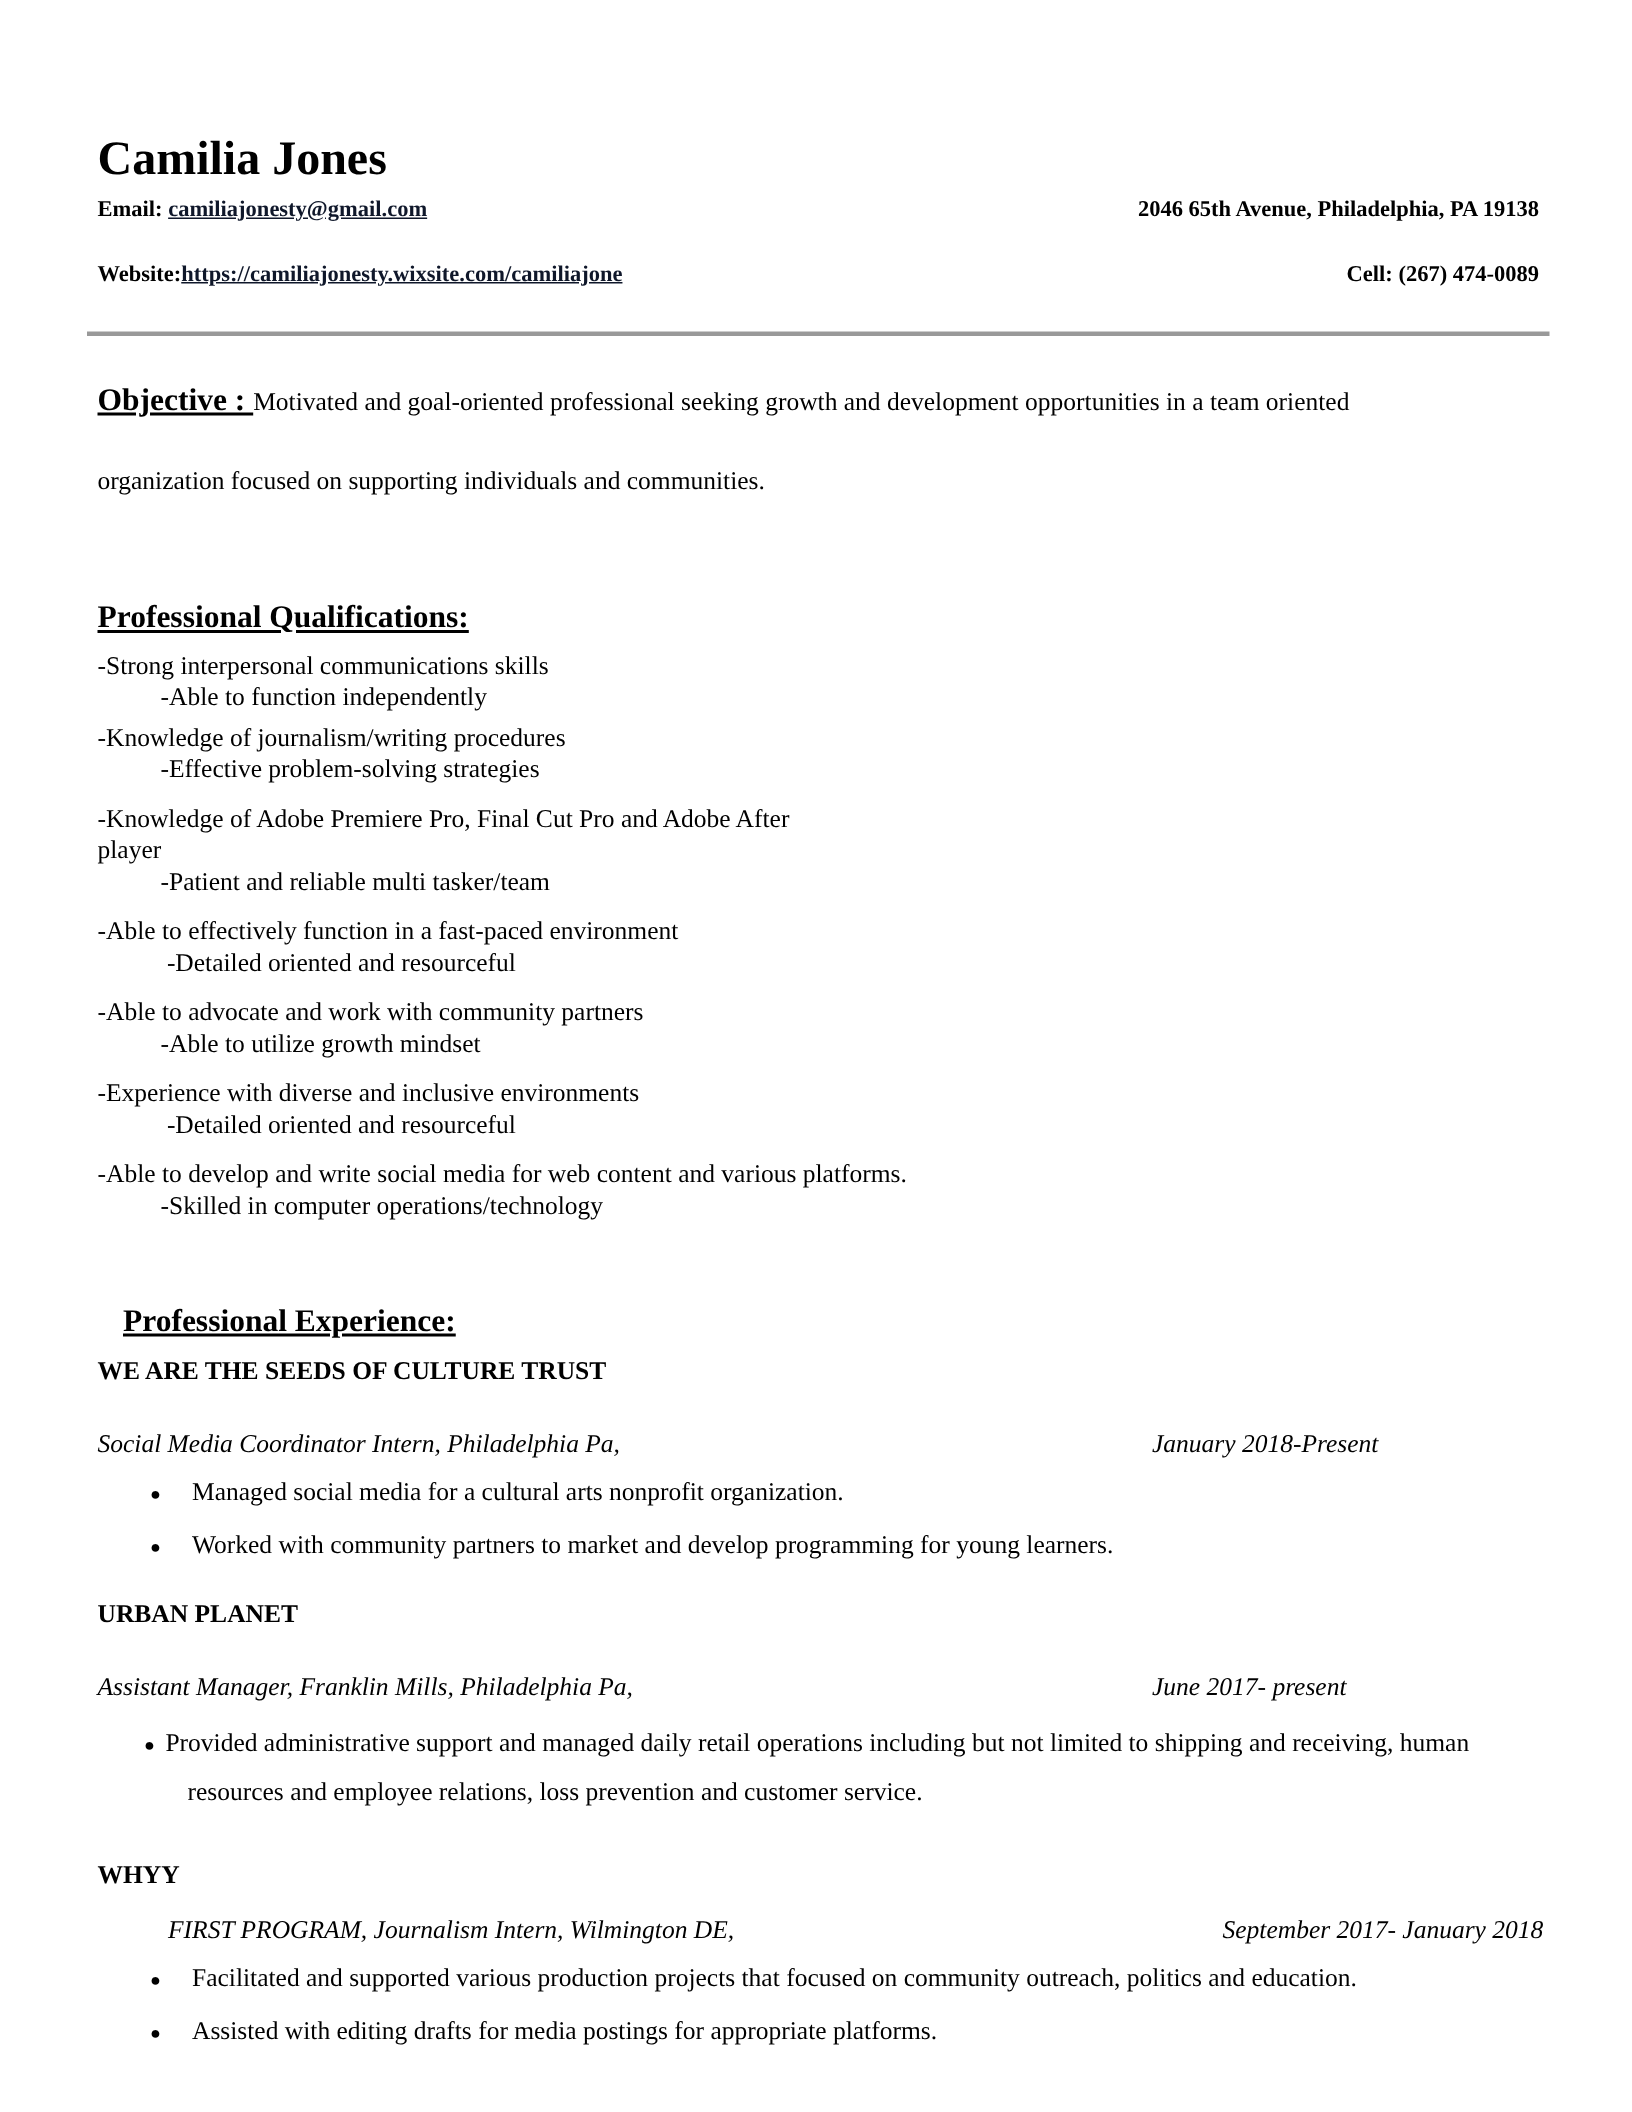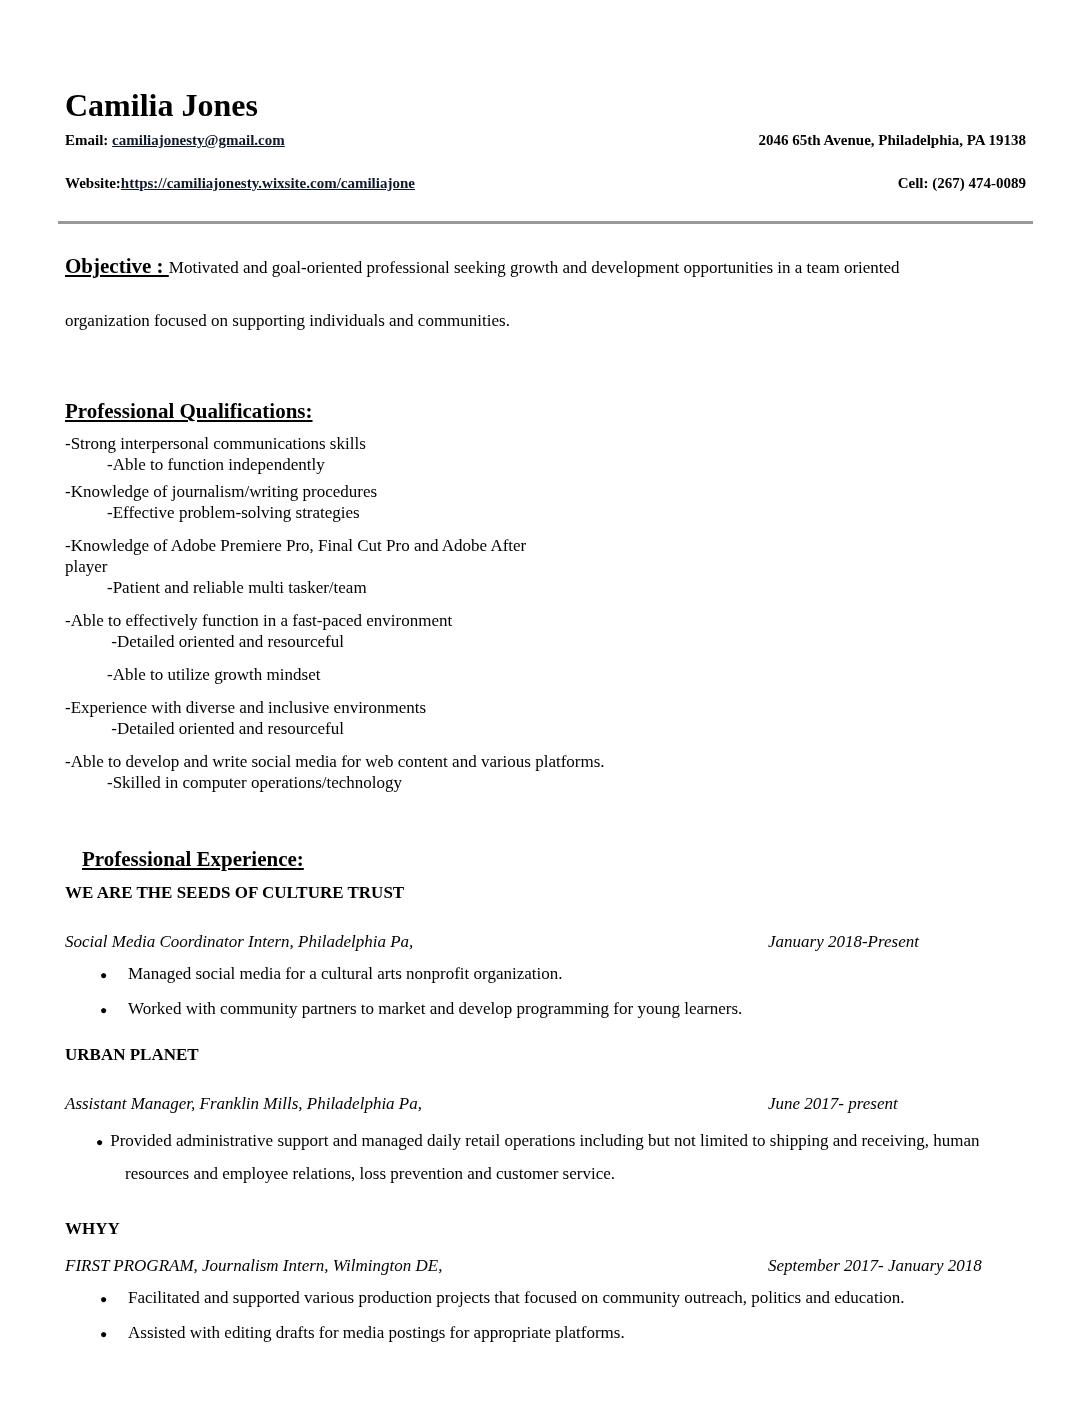--- a/index.html
+++ b/index.html
@@ -95,21 +95,21 @@
   .entry-1 .company { margin-top: 8px; }
   .entry-2 .company { margin-top: 23px; }
   .entry-3 .company { margin-top: 28px; }
   .role-line {
     position: relative;
     font-size: 17px;
     line-height: 21px;
     font-style: italic;
     margin-top: 28px;
   }
-  .entry-3 .role-line { margin-top: 16px; }
+  .entry-3 .role-line { margin-top: 16px; margin-left: 47px; }
   .dates {
     position: absolute;
     left: 703px;
     top: 0;
     white-space: nowrap;
   }
   .bullets { margin-top: 11px; }
   .bullet {
     font-size: 17px;
     line-height: 21px;
@@ -174,20 +174,21 @@
     <div class="qrow">
       <span class="qcell left">-Knowledge of Adobe Premiere Pro, Final Cut Pro and Adobe After
 player</span>
       <span class="qcell right">-Patient and reliable multi tasker/team</span>
     </div>
     <div class="qrow">
       <span class="qcell left">-Able to effectively function in a fast-paced environment</span>
       <span class="qcell right"> -Detailed oriented and resourceful</span>
     </div>
     <div class="qrow">
+      <span class="qcell left">-Able to advocate and work with community partners</span>
       <span class="qcell right">-Able to utilize growth mindset</span>
     </div>
     <div class="qrow">
       <span class="qcell left">-Experience with diverse and inclusive environments</span>
       <span class="qcell right"> -Detailed oriented and resourceful</span>
     </div>
     <div class="qrow">
       <span class="qcell left">-Able to develop and write social media for web content and various platforms.</span>
       <span class="qcell right">-Skilled in computer operations/technology</span>
     </div>

